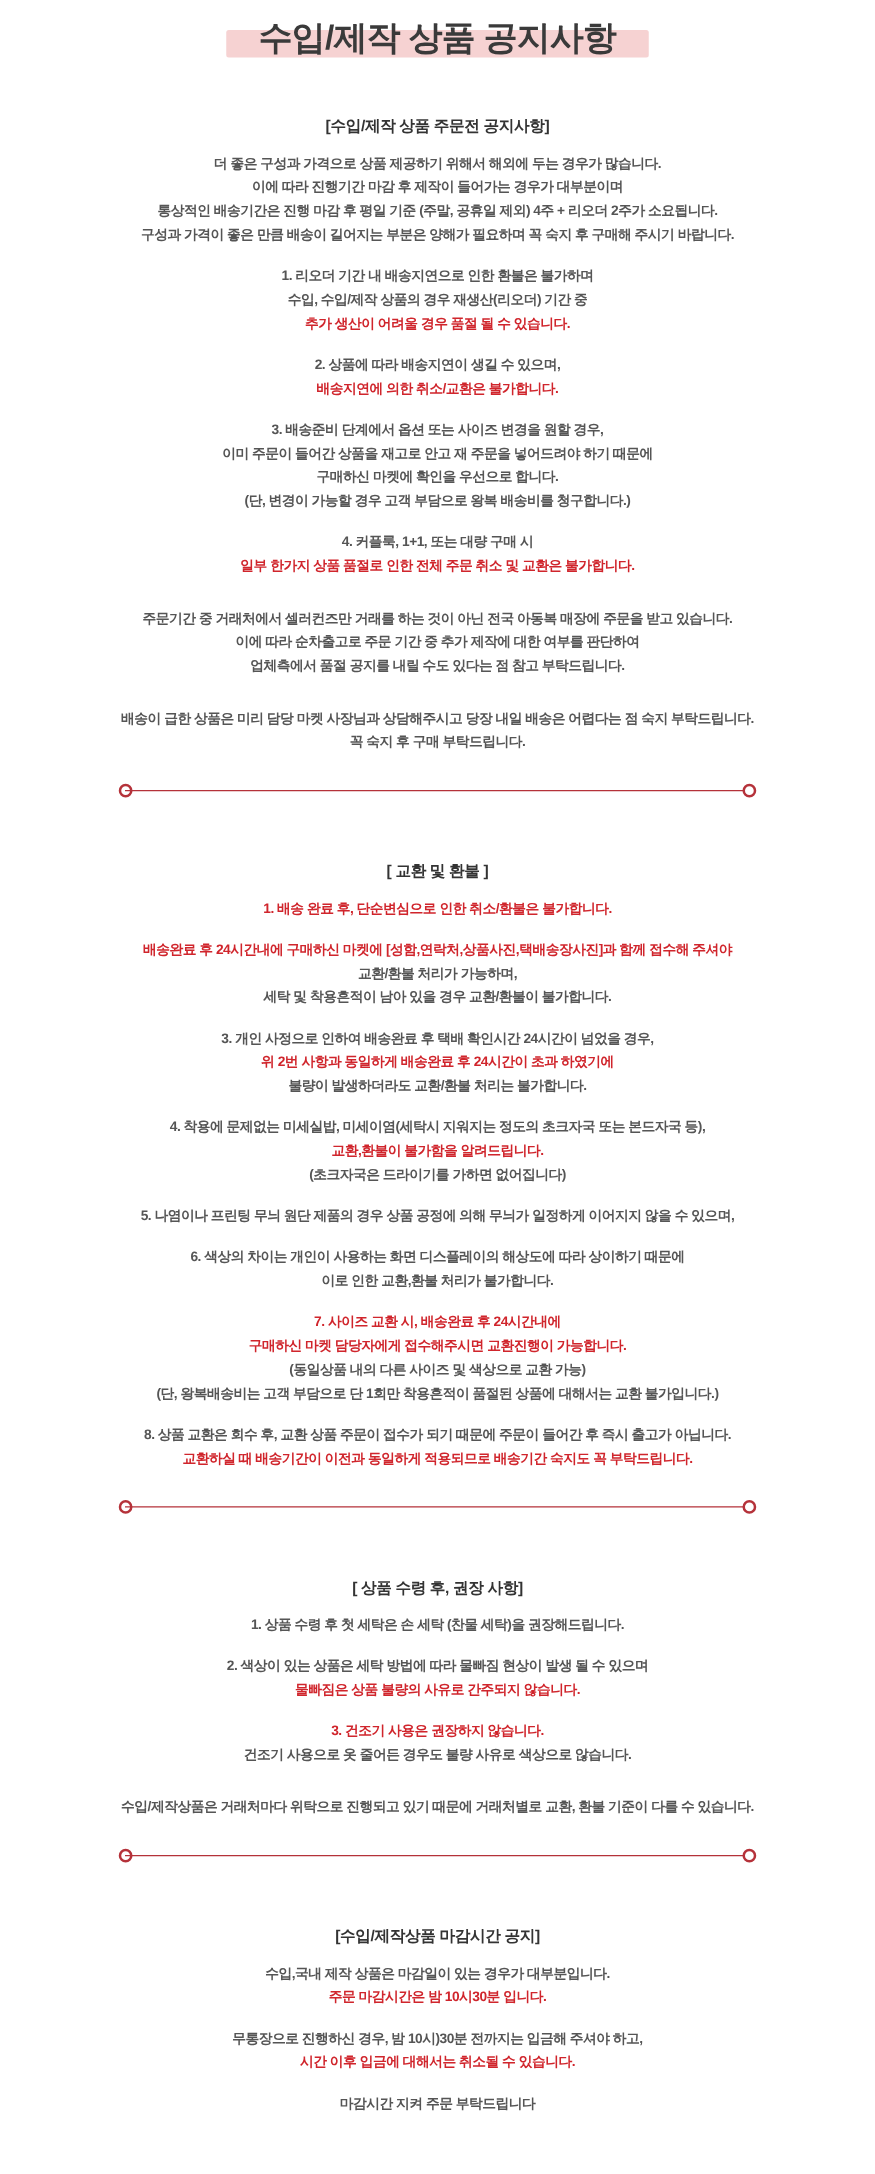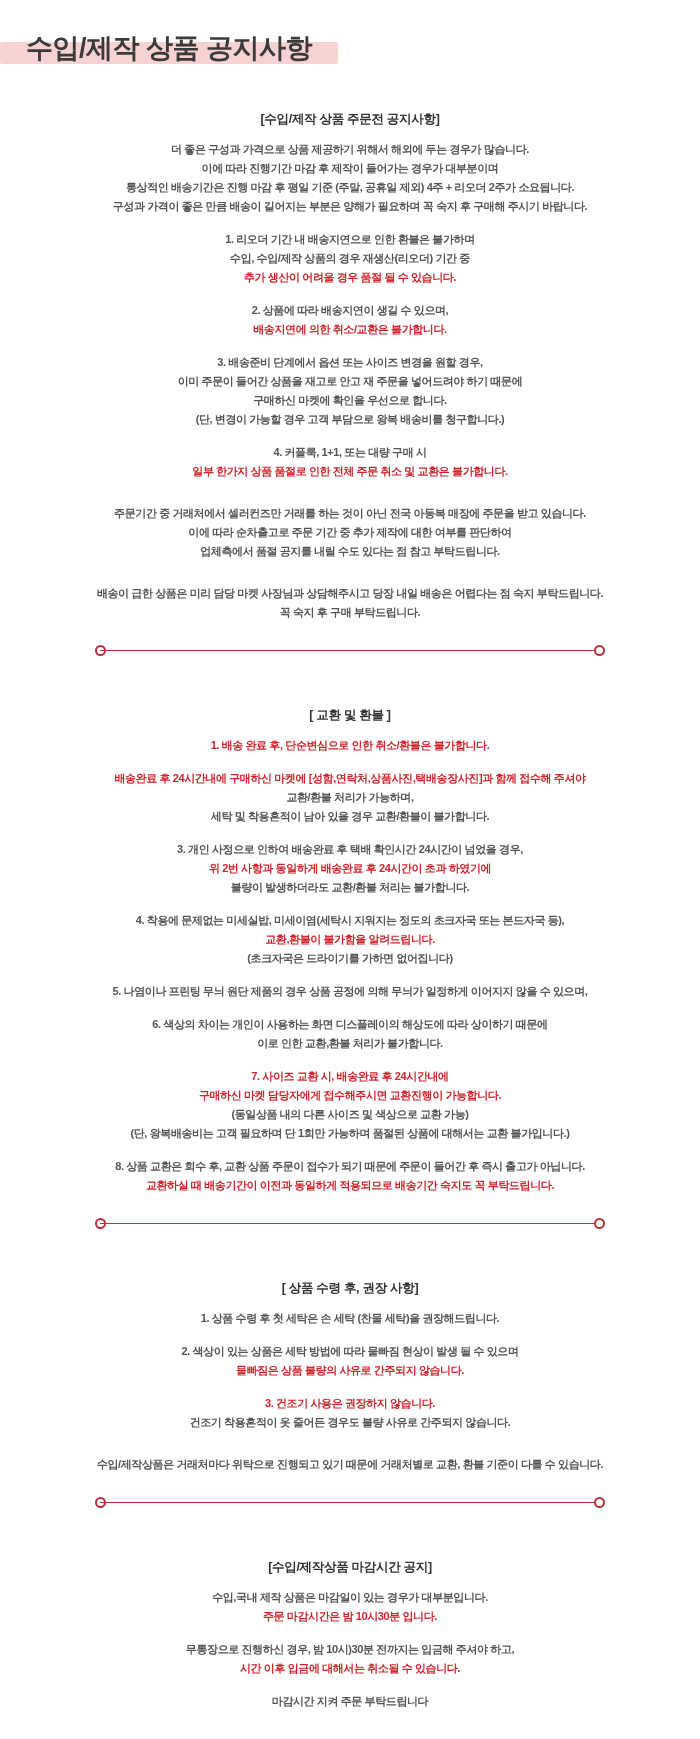--- a/index.html
+++ b/index.html
@@ -17,22 +17,22 @@
     width: 700px;
     min-height: 1739px;
     box-sizing: border-box;
     padding: 0 0 40px 0;
     position: relative;
     overflow: hidden;
   }
 
   
   .title-wrap {
-    padding-top: 26px;
-    text-align: left;
+    padding-top: 8px;
+    text-align: center;
     position: relative;
   }
   .title-band {
     display: inline-block;
     position: relative;
     padding: 4px 26px;
   }
   .title-band::before {
     content: "";
     position: absolute;
@@ -218,21 +218,21 @@
           <p class="line">5. 나염이나 프린팅 무늬 원단 제품의 경우 상품 공정에 의해 무늬가 일정하게 이어지지 않을 수 있으며,</p>
         </div>
         <div class="blk">
           <p class="line">6. 색상의 차이는 개인이 사용하는 화면 디스플레이의 해상도에 따라 상이하기 때문에</p>
           <p class="line">이로 인한 교환,환불 처리가 불가합니다.</p>
         </div>
         <div class="blk">
           <p class="line red">7. 사이즈 교환 시, 배송완료 후 24시간내에</p>
           <p class="line red">구매하신 마켓 담당자에게 접수해주시면 교환진행이 가능합니다.</p>
           <p class="line">(동일상품 내의 다른 사이즈 및 색상으로 교환 가능)</p>
-          <p class="line">(단, 왕복배송비는 고객 필요하며 단 1회만 가능하며 품절된 상품에 대해서는 교환 불가입니다.)</p>
+          <p class="line">(단, 왕복배송비는 고객 부담으로 단 1회만 착용흔적이 품절된 상품에 대해서는 교환 불가입니다.)</p>
         </div>
         <div class="blk">
           <p class="line">8. 상품 교환은 회수 후, 교환 상품 주문이 접수가 되기 때문에 주문이 들어간 후 즉시 출고가 아닙니다.</p>
           <p class="line red">교환하실 때 배송기간이 이전과 동일하게 적용되므로 배송기간 숙지도 꼭 부탁드립니다.</p>
         </div>
       </div>
   </div>
 
   <div class="divider">
     <span class="dot left"></span>
@@ -247,21 +247,21 @@
     <div id="s3-items">
         <div class="blk">
           <p class="line">1. 상품 수령 후 첫 세탁은 손 세탁 (찬물 세탁)을 권장해드립니다.</p>
         </div>
         <div class="blk">
           <p class="line">2. 색상이 있는 상품은 세탁 방법에 따라 물빠짐 현상이 발생 될 수 있으며</p>
           <p class="line red">물빠짐은 상품 불량의 사유로 간주되지 않습니다.</p>
         </div>
         <div class="blk">
           <p class="line red">3. 건조기 사용은 권장하지 않습니다.</p>
-          <p class="line">건조기 착용흔적이 옷 줄어든 경우도 불량 사유로 간주되지 않습니다.</p>
+          <p class="line">건조기 사용으로 옷 줄어든 경우도 불량 사유로 색상으로 않습니다.</p>
         </div>
       </div>
     <div class="gap-s"></div>
     <div class="blk" id="s3-outro">
         <p class="line">수입/제작상품은 거래처마다 위탁으로 진행되고 있기 때문에 거래처별로 교환, 환불 기준이 다를 수 있습니다.</p>
       </div>
   </div>
 
   <div class="divider">
     <span class="dot left"></span>

